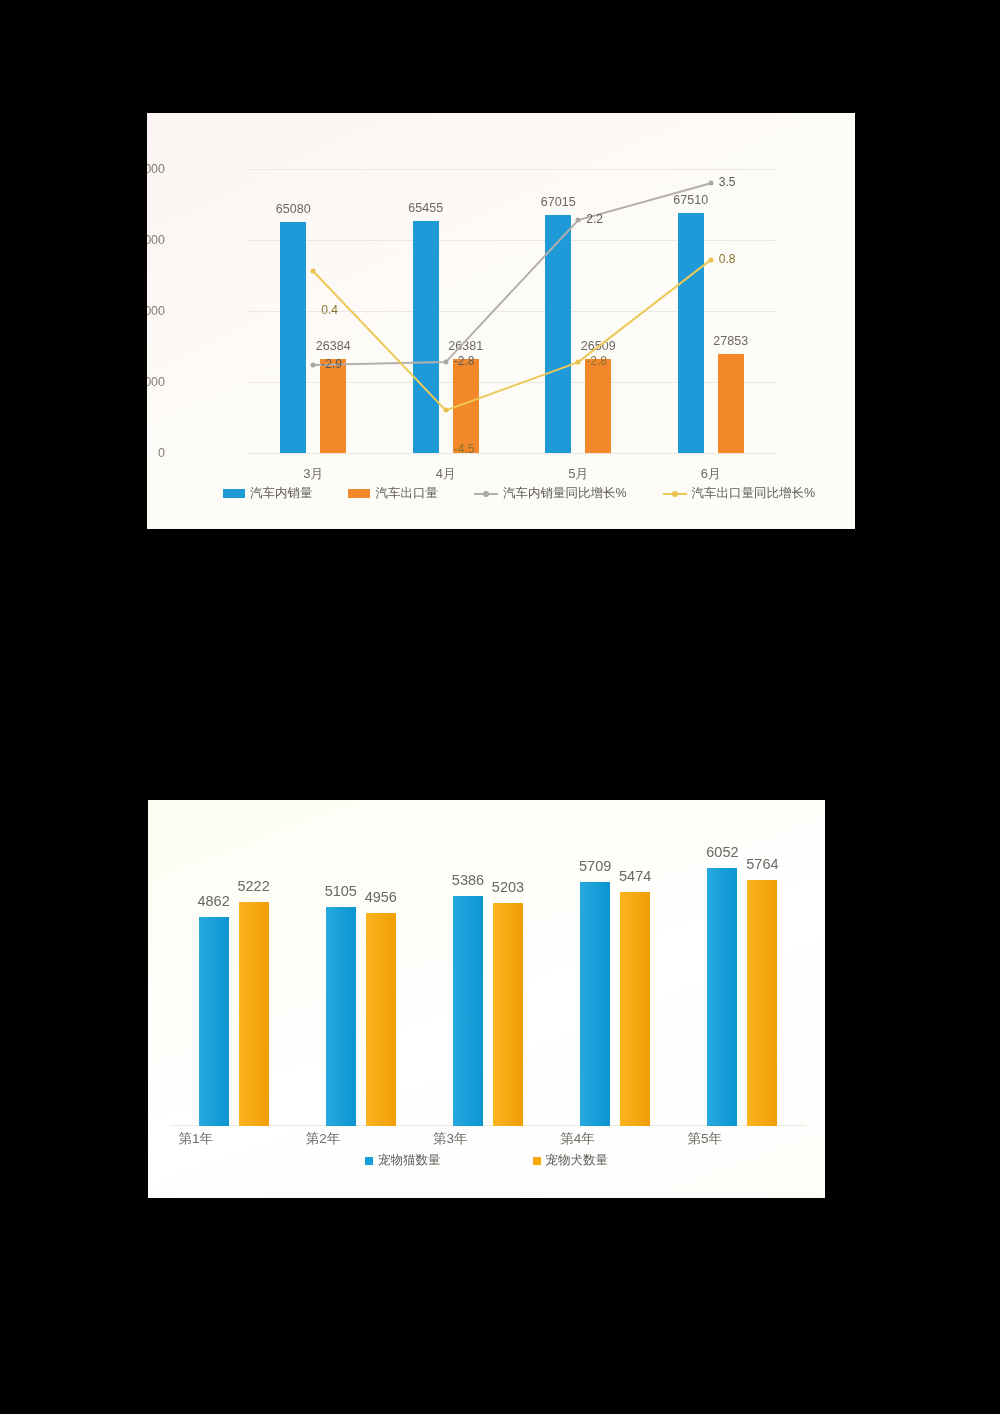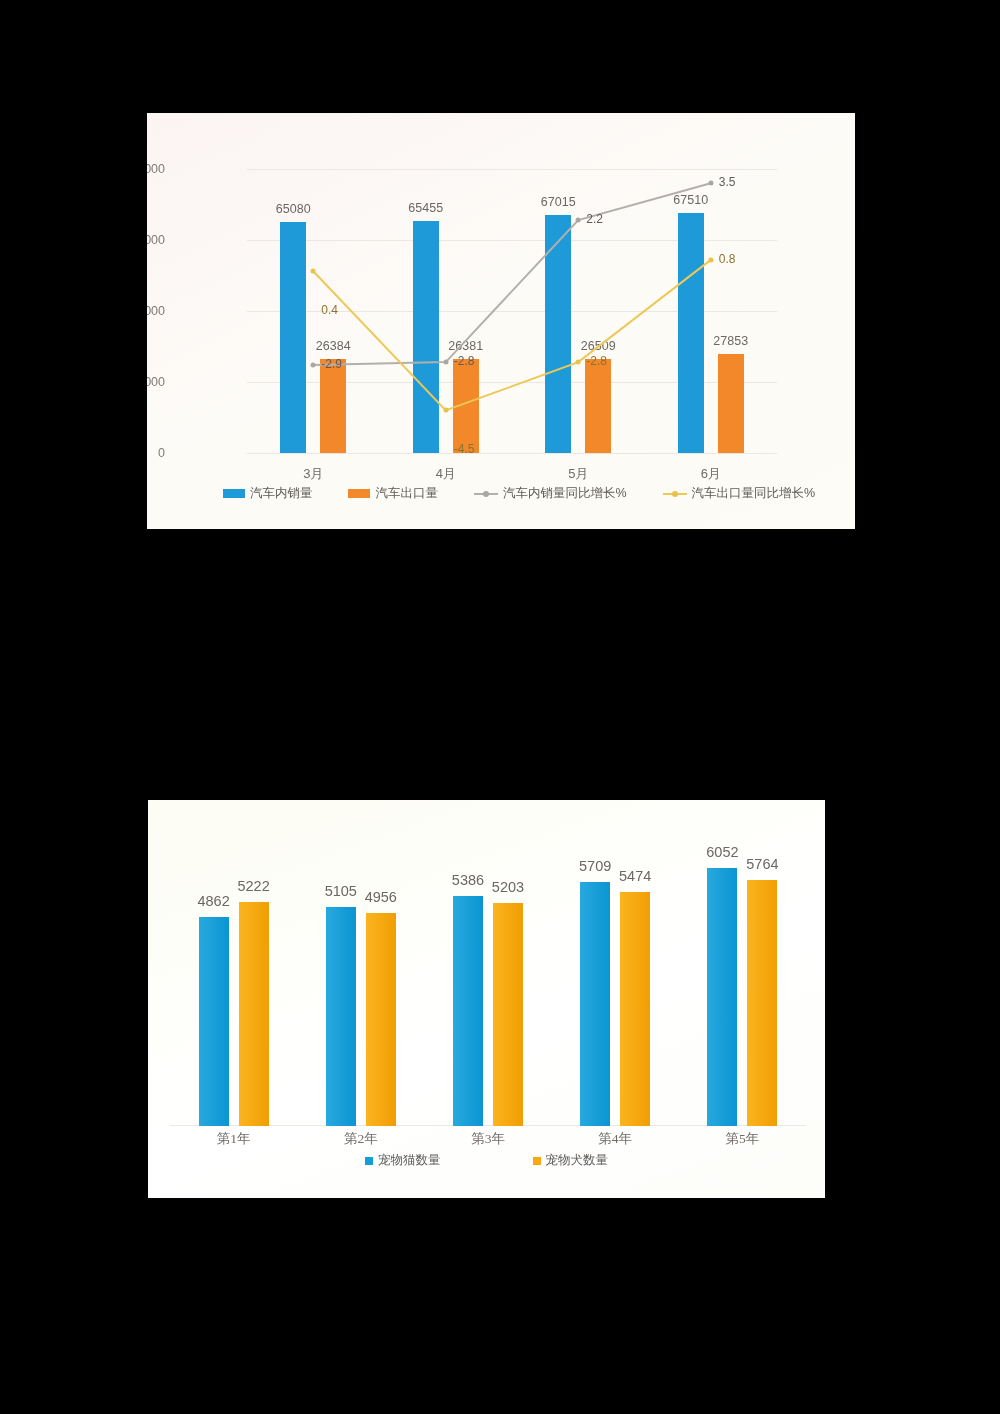--- a/index.html
+++ b/index.html
@@ -176,24 +176,23 @@
     color: #6b6764;
     white-space: nowrap;
     transform: translateX(-50%);
     font-weight: 400;
   }
 
   .c2-xlab {
     position: absolute;
     top: 292px;
     width: 110px;
-    text-align: center;
+    text-align: left;
     font-size: 13.5px;
     color: #6f6b68;
-    font-family: Liberation Serif, serif;
   }
 
   .c2-baseline {
     position: absolute;
     left: 0; bottom: 0;
     width: 636px; height: 1px;
     background: #ebe9e4;
   }
 
   #c2-legend {

